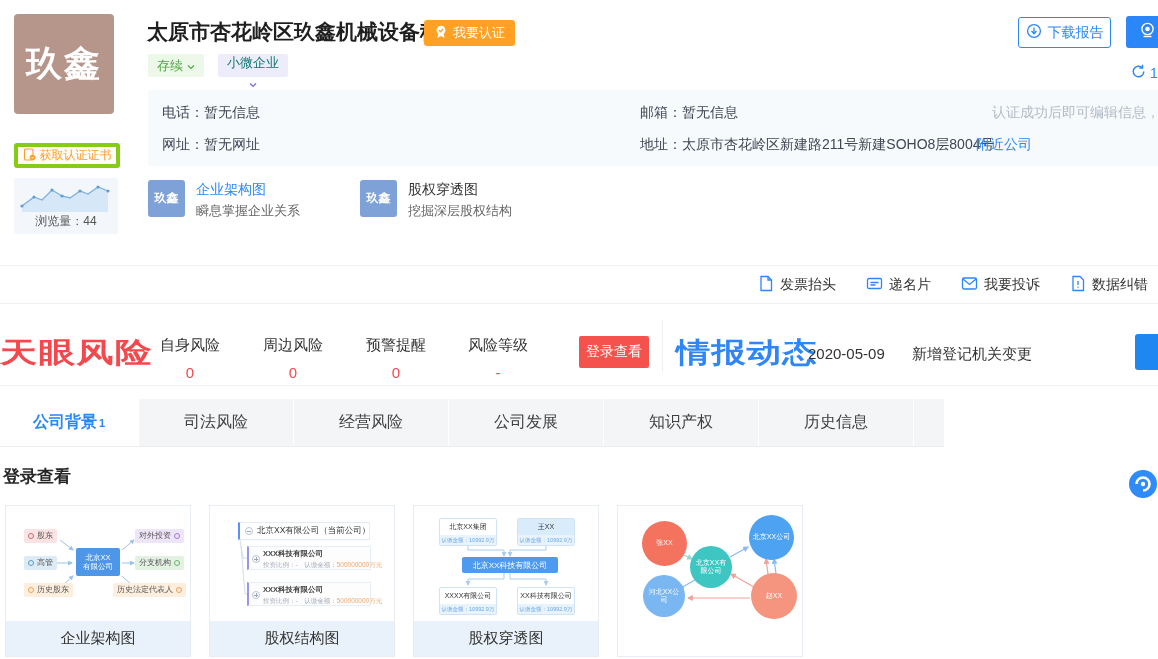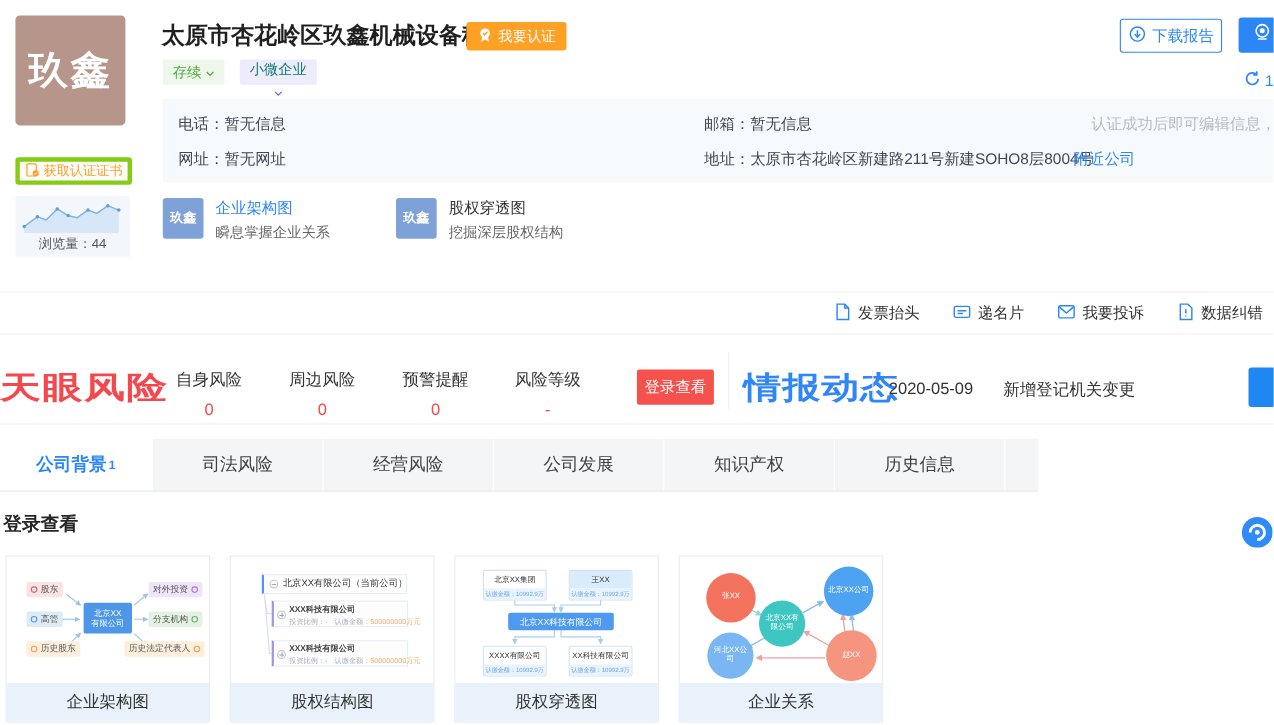--- a/index.html
+++ b/index.html
@@ -451,16 +451,15 @@
         <path d="M150 68 L148 53" stroke="#f0a29a" stroke-width="1.2" fill="none" marker-end="url(#a4r)"></path>
         <path d="M158 68 L156 53" stroke="#8abbf2" stroke-width="1.2" fill="none" marker-end="url(#a4b)"></path>
         <path d="M132 92 L70 92" stroke="#f0a29a" stroke-width="1.2" fill="none" marker-end="url(#a4r)"></path>
       </svg>
       <div class="bubble" style="left:24px; top:15px; width:45px; height:45px; background:#f3735f;">张XX</div>
       <div class="bubble" style="left:131px; top:9px; width:45px; height:45px; background:#4da2f2;">北京XX公司</div>
       <div class="bubble" style="left:72px; top:40px; width:42px; height:42px; background:#3ec6c2;">北京XX有限公司</div>
       <div class="bubble" style="left:25px; top:69px; width:42px; height:42px; background:#79b6f2;">河北XX公司</div>
       <div class="bubble" style="left:133px; top:67px; width:46px; height:46px; background:#f5947f;">赵XX</div>
     </div>
-    <div class="card-footer">企业关系</div>
   </div>
 
 </div>
 
 </body></html>

